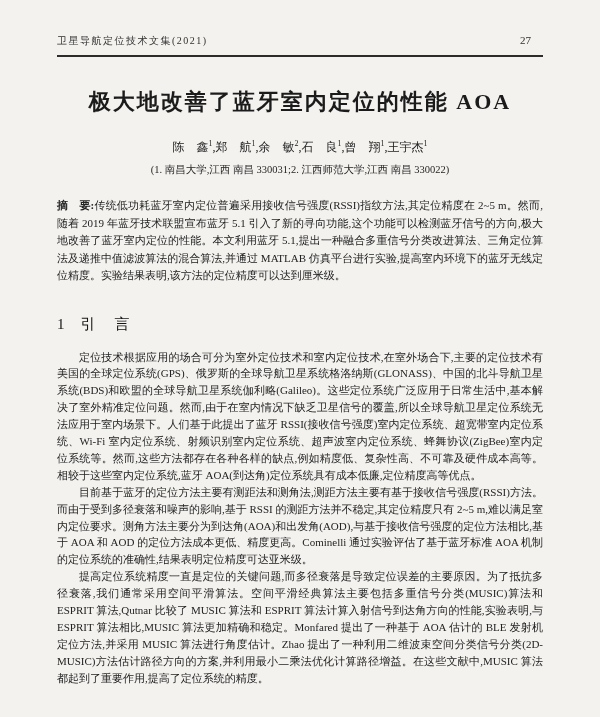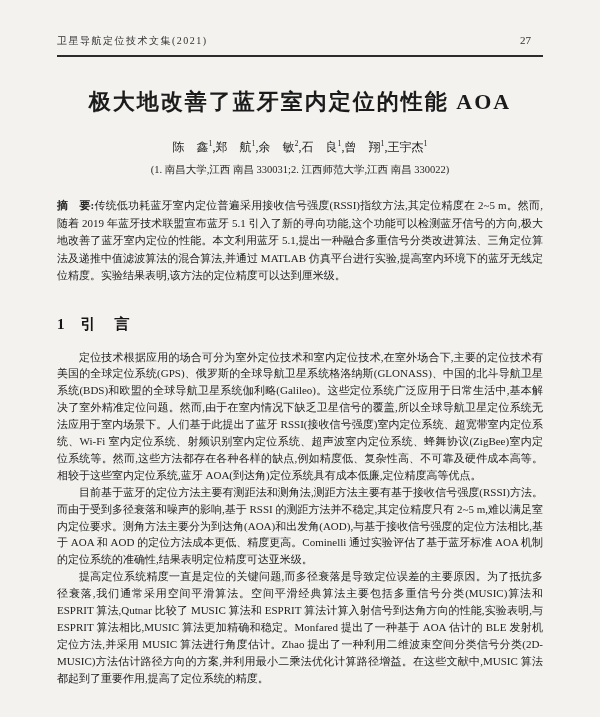--- a/index.html
+++ b/index.html
@@ -67,21 +67,21 @@
   .keywords {
     font-size: 11px;
     line-height: 17.5px;
     margin-top: 2px;
     color: #222;
   }
 
   .sec-heading {
     margin-top: 30px;
     font-size: 15px;
-    font-weight: bold;
+    font-weight: normal;
     letter-spacing: 2px;
     color: #141414;
   }
   .sec-heading .num { margin-right: 16px; letter-spacing: 0; }
 
   .body-text { margin-top: 15px; }
   .body-text p {
     margin: 0;
     font-size: 11px;
     line-height: 16.9px;

